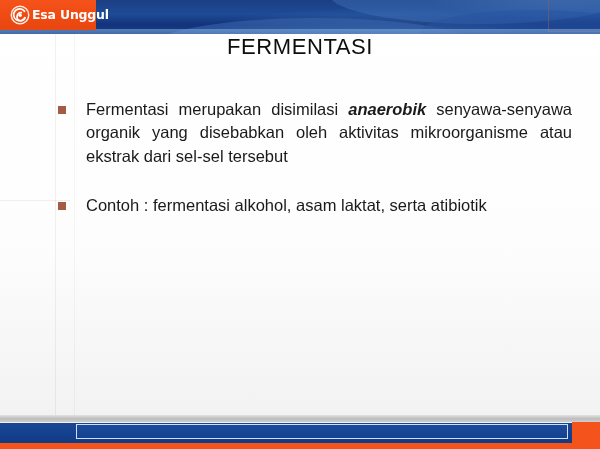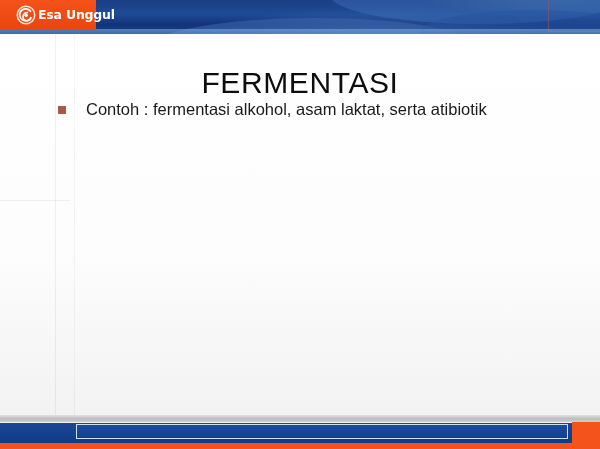--- a/index.html
+++ b/index.html
@@ -69,21 +69,21 @@
   }
 
   .logo-block {
     position: absolute;
     left: 0; top: 0;
     width: 96px; height: 30px;
     background: linear-gradient(180deg, #f4531b 0%, #ef4a13 55%, #e8470f 100%);
     display: flex;
     align-items: center;
     gap: 2px;
-    padding-left: 16px;
+    padding-left: 10px;
     box-sizing: border-box;
     z-index: 3;
   }
   .logo-mark {
     width: 20px; height: 20px;
     flex: 0 0 auto;
     display: block;
   }
   .logo-text {
     color: #ffffff;
@@ -129,24 +129,24 @@
   }
   .guide-v2 {
     position: absolute;
     left: 74px; top: 0;
     width: 1px; height: 381px;
     background: rgba(0,0,0,0.035);
   }
 
   .slide-title {
     position: absolute;
-    left: 0; top: 32px;
+    left: 0; top: 0;
     width: 600px;
     text-align: center;
-    font-size: 30px;
+    font-size: 22px;
     color: #0d0d0d;
     letter-spacing: 0.6px;
     font-family: "Liberation Sans", sans-serif;
   }
 
   .bullets {
     position: absolute;
     left: 56px; top: 64px;
     width: 516px;
   }
@@ -246,20 +246,26 @@
   <div class="content">
     <div class="guide-v"></div>
     <div class="guide-v2"></div>
     <div class="guide-h"></div>
 
     <div class="slide-title">FERMENTASI</div>
 
     <div class="bullets">
 
 
+      <div class="bullet-row">
+        <span class="bullet-marker"></span>
+        <div class="bullet-text">
+          <span>Fermentasi merupakan disimilasi </span><span class="em">anaerobik</span><span> senyawa-senyawa organik yang disebabkan oleh aktivitas mikroorganisme atau ekstrak dari sel-sel tersebut</span>
+        </div>
+      </div>
 
       <div class="bullet-row">
         <span class="bullet-marker"></span>
         <div class="bullet-text">
           <span>Contoh : fermentasi alkohol, asam laktat, serta atibiotik</span>
         </div>
       </div>
 
     </div>
   </div>

